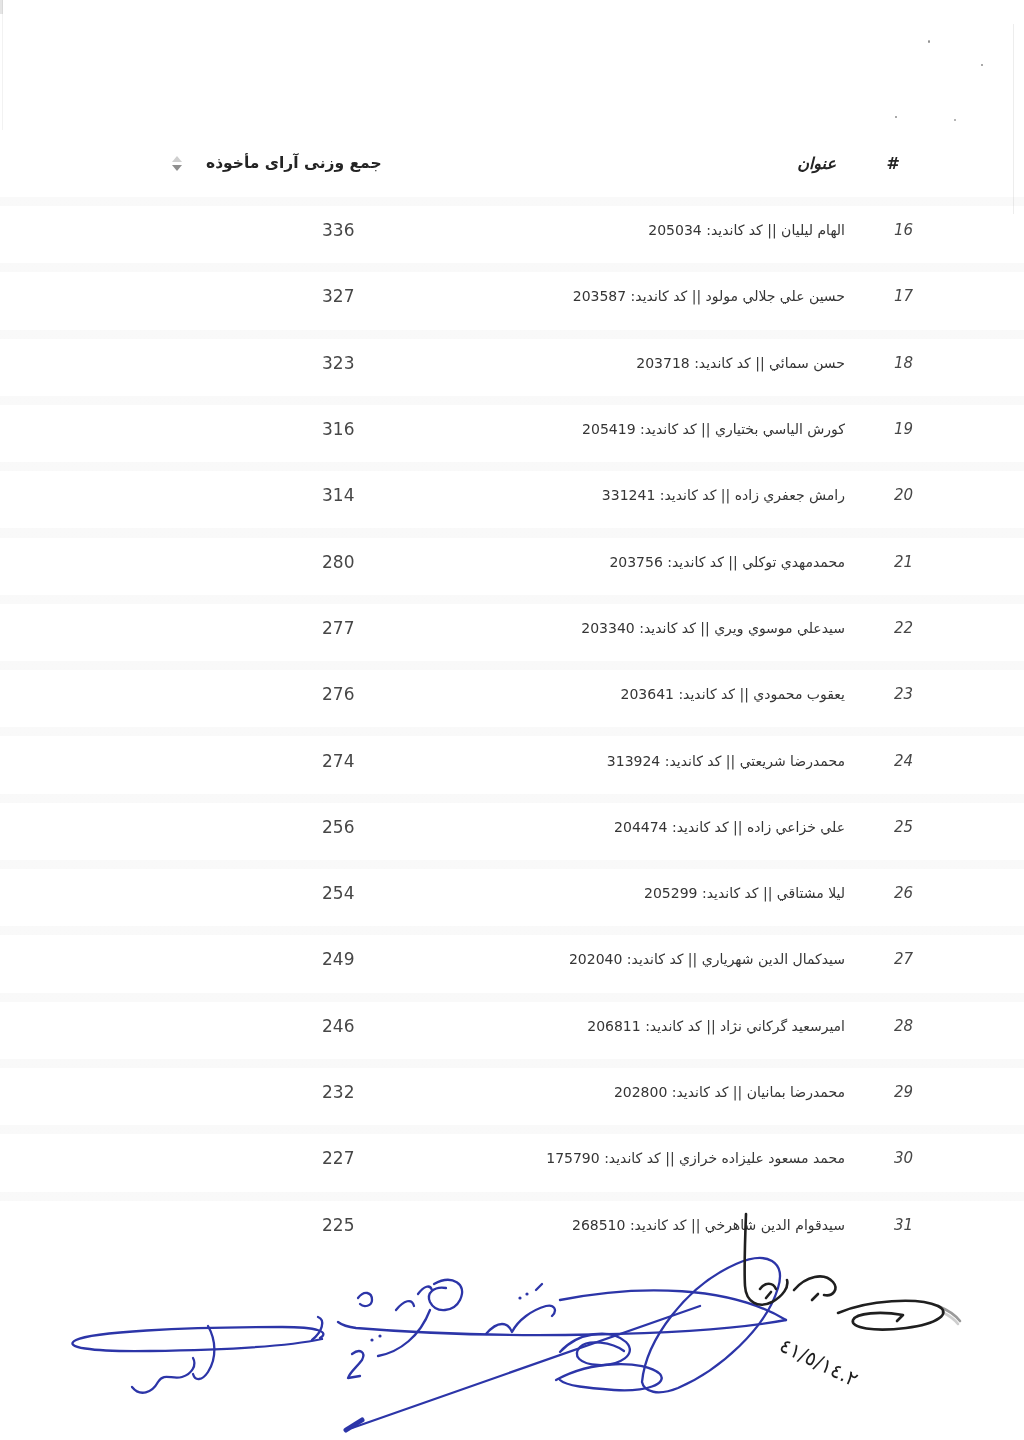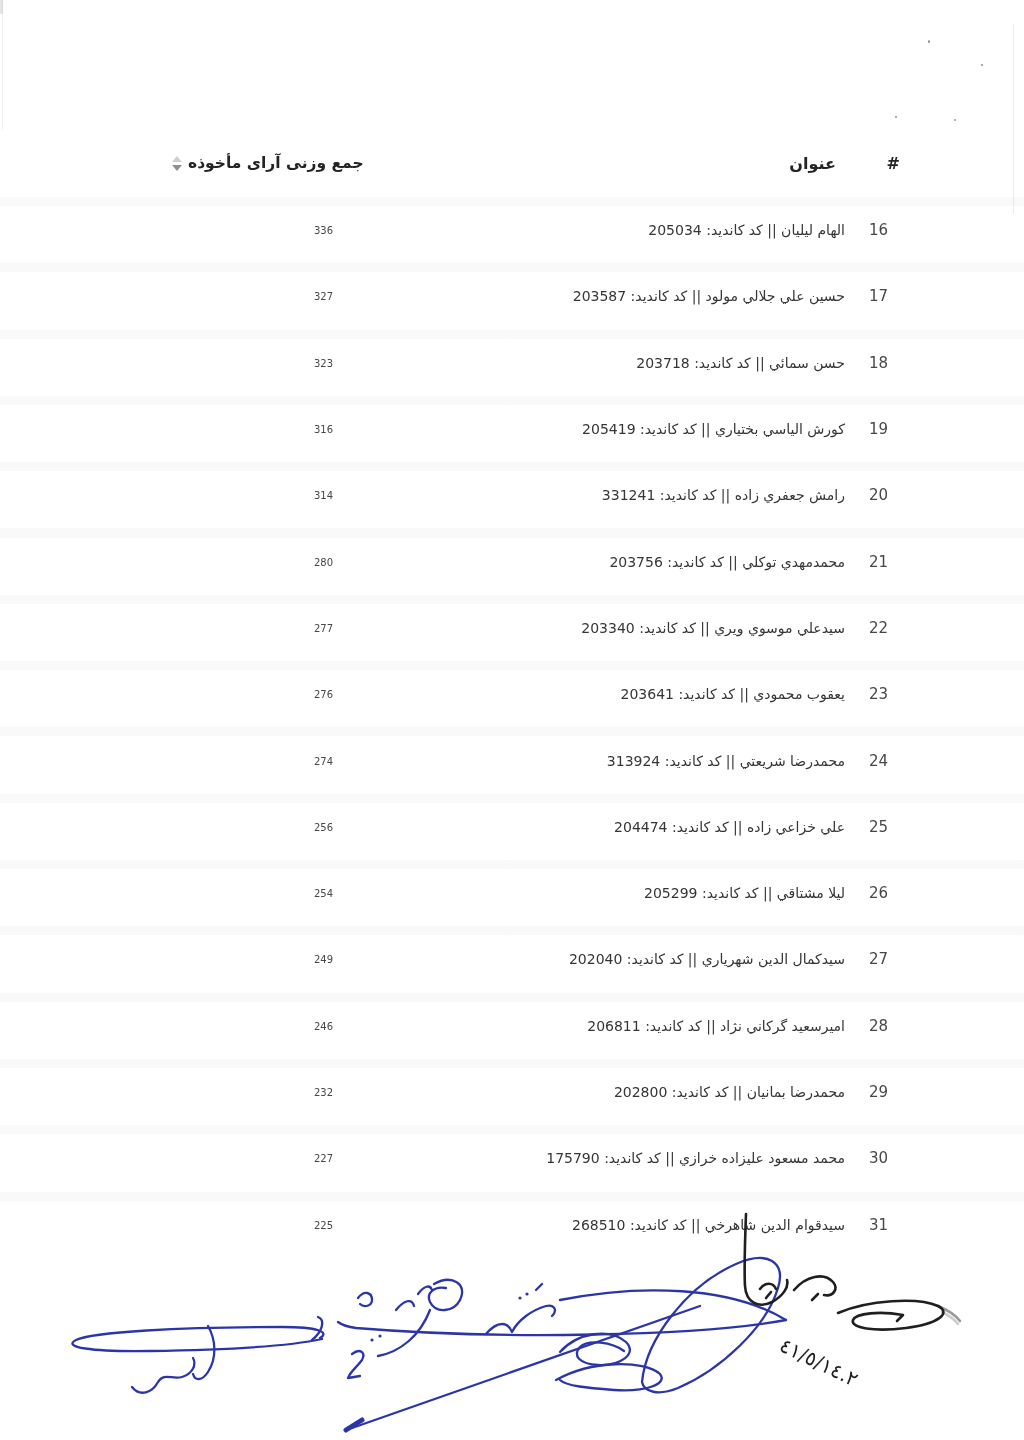--- a/index.html
+++ b/index.html
@@ -9,39 +9,39 @@
     background:#ffffff;
     overflow:hidden;
     direction:rtl;
     font-family:"DejaVu Sans", sans-serif;
     color:#3b3b3b;
     margin:0 auto;
   }
   
   .header-row{position:absolute;top:146px;left:0;right:0;height:34px;color:#242424;font-weight:bold;}
   .h-rank{position:absolute;right:124px;top:50%;transform:translateY(-50%);font-size:16px;}
-  .h-title{position:absolute;right:188px;top:50%;transform:translateY(-50%);font-size:16px;}
+  .h-title{position:absolute;right:188px;top:50%;transform:translateY(-50%);font-size:16px;font-style:italic;}
   .h-votes{position:absolute;left:172px;top:50%;transform:translateY(-50%);
-           display:flex;align-items:center;gap:6px;font-size:15.5px;cursor:pointer;}
+           display:flex;align-items:center;gap:24px;font-size:15.5px;cursor:pointer;}
   .sort-icon{display:inline-flex;flex-direction:column;align-items:center;gap:3px;}
   .sort-icon .up{width:0;height:0;border-left:5px solid transparent;border-right:5px solid transparent;border-bottom:6px solid #cfcfcf;}
   .sort-icon .down{width:0;height:0;border-left:5px solid transparent;border-right:5px solid transparent;border-top:6px solid #8f8f8f;}
   
   .rows{
     position:absolute;top:197px;left:0;right:0;
     
     background-image:repeating-linear-gradient(
       to bottom,
       rgba(100,100,100,0.040) 0px, rgba(100,100,100,0.040) 9px,
       transparent 9px, transparent 66.3px);
   }
   .row{position:relative;height:66.3px;}
-  .rank{position:absolute;right:136px;top:50%;transform:translateY(-50%);font-size:15px;color:#474747;}
+  .rank{position:absolute;right:111px;top:50%;transform:translateY(-50%);font-size:15px;color:#474747;font-style:italic;}
   .title{position:absolute;right:179px;top:50%;transform:translateY(-50%);font-size:14px;color:#353535;}
-  .votes{position:absolute;left:314px;top:50%;transform:translateY(-50%);font-size:10px;color:#474747;direction:ltr;}
+  .votes{position:absolute;left:322px;top:50%;transform:translateY(-50%);font-size:17px;color:#474747;direction:ltr;}
   
   .edge-right{position:absolute;right:10px;top:24px;width:1px;height:190px;background:rgba(0,0,0,0.07);}
   .edge-left{position:absolute;left:2px;top:0;width:1px;height:130px;background:rgba(0,0,0,0.05);}
   .edge-left2{position:absolute;left:0;top:0;width:3px;height:14px;background:rgba(0,0,0,0.10);}
   .speck{position:absolute;border-radius:50%;background:#8d8d8d;}
   .speck.s1{left:928px;top:40px;width:2px;height:3px;}
   .speck.s2{left:981px;top:64px;width:2px;height:2px;}
   .speck.s3{left:895px;top:116px;width:2px;height:2px;}
   .speck.s4{left:954px;top:119px;width:2px;height:2px;background:#9c9c9c;}
   

